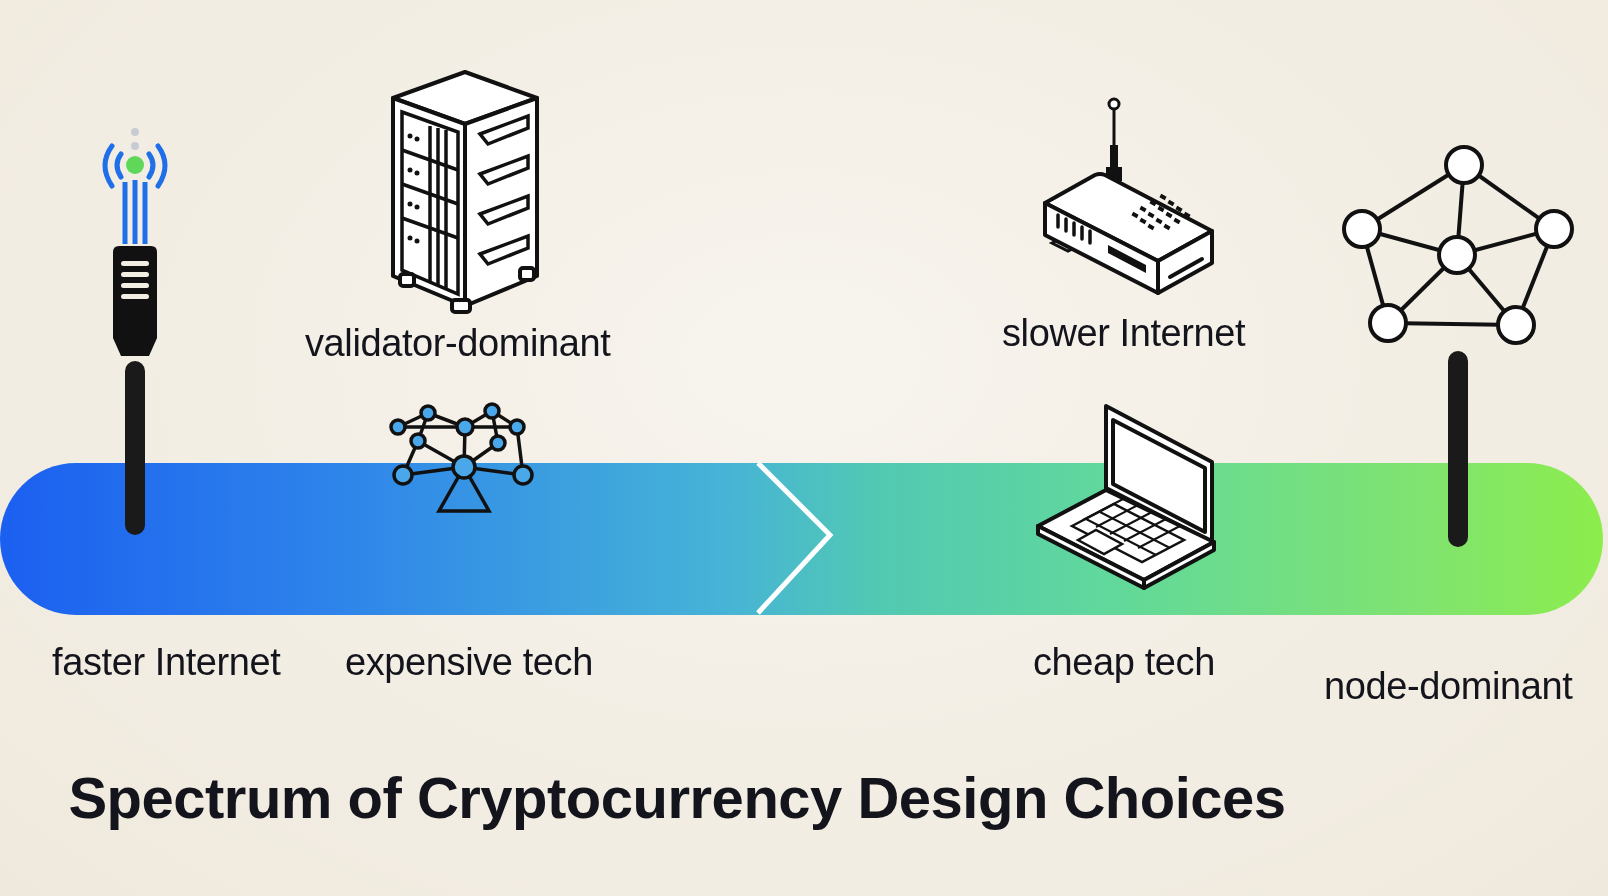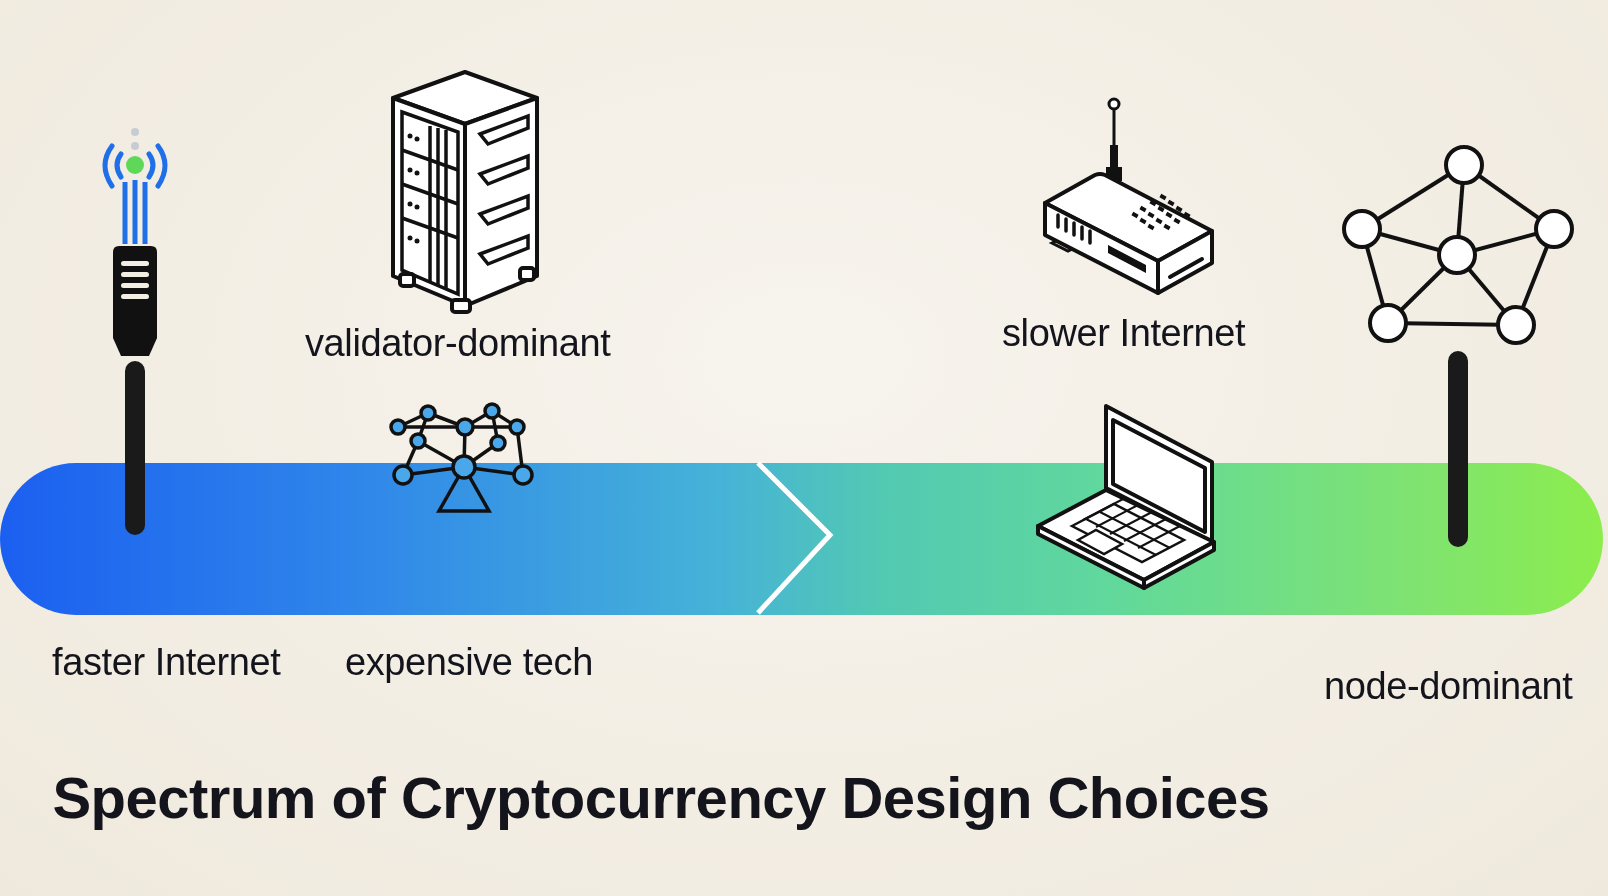--- a/index.html
+++ b/index.html
@@ -20,21 +20,21 @@
     .label {
       position: absolute;
       font-size: 38px;
       font-weight: 400;
       color: #14141c;
       white-space: nowrap;
       letter-spacing: -0.4px;
     }
     .title {
       position: absolute;
-      left: 0; width: 1322px; top: 764px;
+      left: 16px; width: 1322px; top: 764px;
       text-align: center;
       font-size: 58px;
       font-weight: 700;
       color: #14141c;
       letter-spacing: -0.5px;
     }
     .pool-word {
       position: absolute;
       left: 407px; top: 510px;
       font-family: "DejaVu Serif", "Liberation Serif", serif;
@@ -255,16 +255,17 @@
       <circle cx="180" cy="182" r="18"></circle>
     </g>
   </svg>
 
   <svg class="icon" style="left:1447px; top:350px;" width="22" height="200" viewBox="0 0 22 200">
     <rect x="1" y="1" width="20" height="196" rx="10" fill="#1a1a1a"></rect>
   </svg>
 
   <div class="label" style="left:10px; top:641px;margin-left:42px;">faster Internet</div>
   <div class="label" style="left:334px; top:641px;margin-left:11px;">expensive tech</div>
+  <div class="label" style="left:1033px; top:641px;">cheap tech</div>
   <div class="label" style="left:1324px; top:641px;margin-top:24px;">node-dominant</div>
 
   <div class="title">Spectrum of Cryptocurrency Design Choices</div>
 </div>
 
 </body></html>

